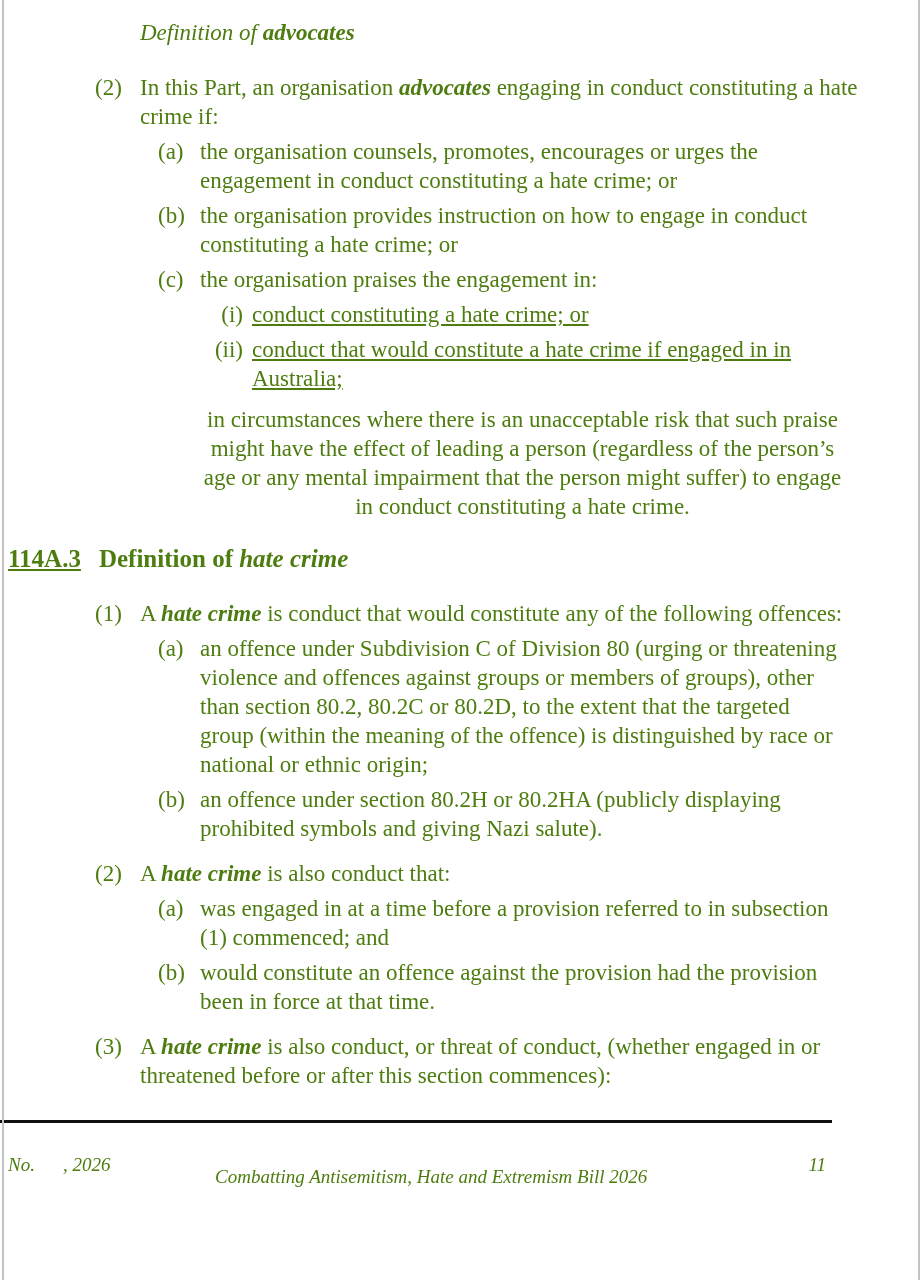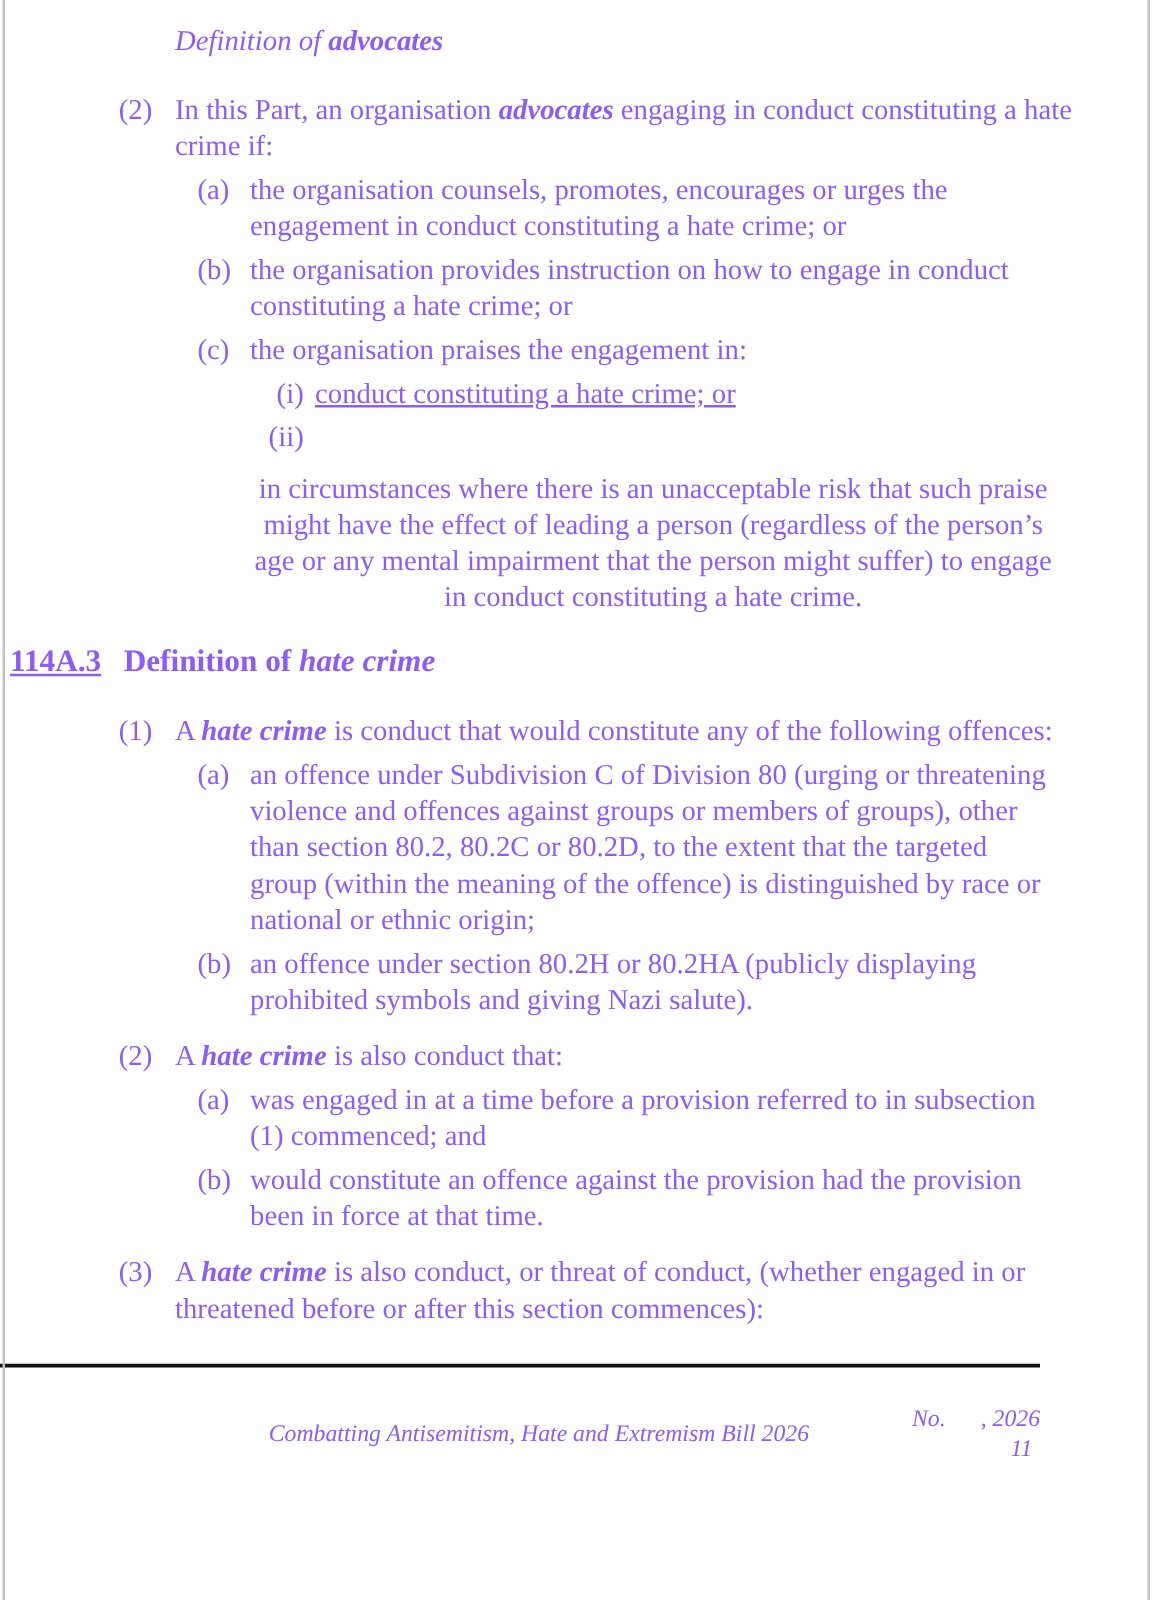--- a/index.html
+++ b/index.html
@@ -5,21 +5,21 @@
   html, body {
     margin: 0;
     padding: 0;
     background: #ffffff;
   }
   .page {
     position: relative;
     width: 923px;
     height: 1280px;
     background: #ffffff;
-    color: #8b5cf6;
+    color: #4d7c0f;
     font-family: "Liberation Serif", serif;
     overflow: hidden;
     box-sizing: border-box;
   }
   
   .edge-line {
     position: absolute;
     top: 0;
     bottom: 0;
     width: 2px;
@@ -99,21 +99,20 @@
     position: relative;
     margin-top: 30px;
     width: 832px;
     padding-left: 8px;
     box-sizing: border-box;
     font-style: italic;
     font-size: 19px;
     line-height: 24px;
     display: flex;
     align-items: flex-end;
-    flex-direction: column;
   }
   .footer .f-left { white-space: pre; }
   .footer .number-gap { display: inline-block; width: 28px; }
   .footer .f-center {
     position: absolute;
     left: 215px;
     top: 12px;
   }
   .footer .f-right {
     margin-left: auto;
@@ -144,20 +143,21 @@
       <div class="item lvl-alpha">
         <span class="marker">(c)</span>
         <span class="text"><span>the organisation praises the engagement in:</span></span>
       </div>
       <div class="item lvl-roman">
         <span class="marker">(i)</span>
         <span class="text"><span>conduct constituting a hate crime; or</span></span>
       </div>
       <div class="item lvl-roman">
         <span class="marker">(ii)</span>
+        <span class="text"><span>conduct that would constitute a hate crime if engaged in in Australia;</span></span>
       </div>
       <div class="continuation"><span>in circumstances where there is an unacceptable risk that such praise might have the effect of leading a person (regardless of the person’s age or any mental impairment that the person might suffer) to engage in conduct constituting a hate crime.</span></div>
       <div class="section-heading"><span class="sec-num">114A.3</span><span class="sec-title"><span class="bd">Definition of </span><span class="bi">hate crime</span></span></div>
       <div class="item lvl-num">
         <span class="marker">(1)</span>
         <span class="text"><span>A </span><span class="bi">hate crime</span><span> is conduct that would constitute any of the following offences:</span></span>
       </div>
       <div class="item lvl-alpha">
         <span class="marker">(a)</span>
         <span class="text"><span>an offence under Subdivision C of Division 80 (urging or threatening violence and offences against groups or members of groups), other than section 80.2, 80.2C or 80.2D, to the extent that the targeted group (within the meaning of the offence) is distinguished by race or national or ethnic origin;</span></span>

